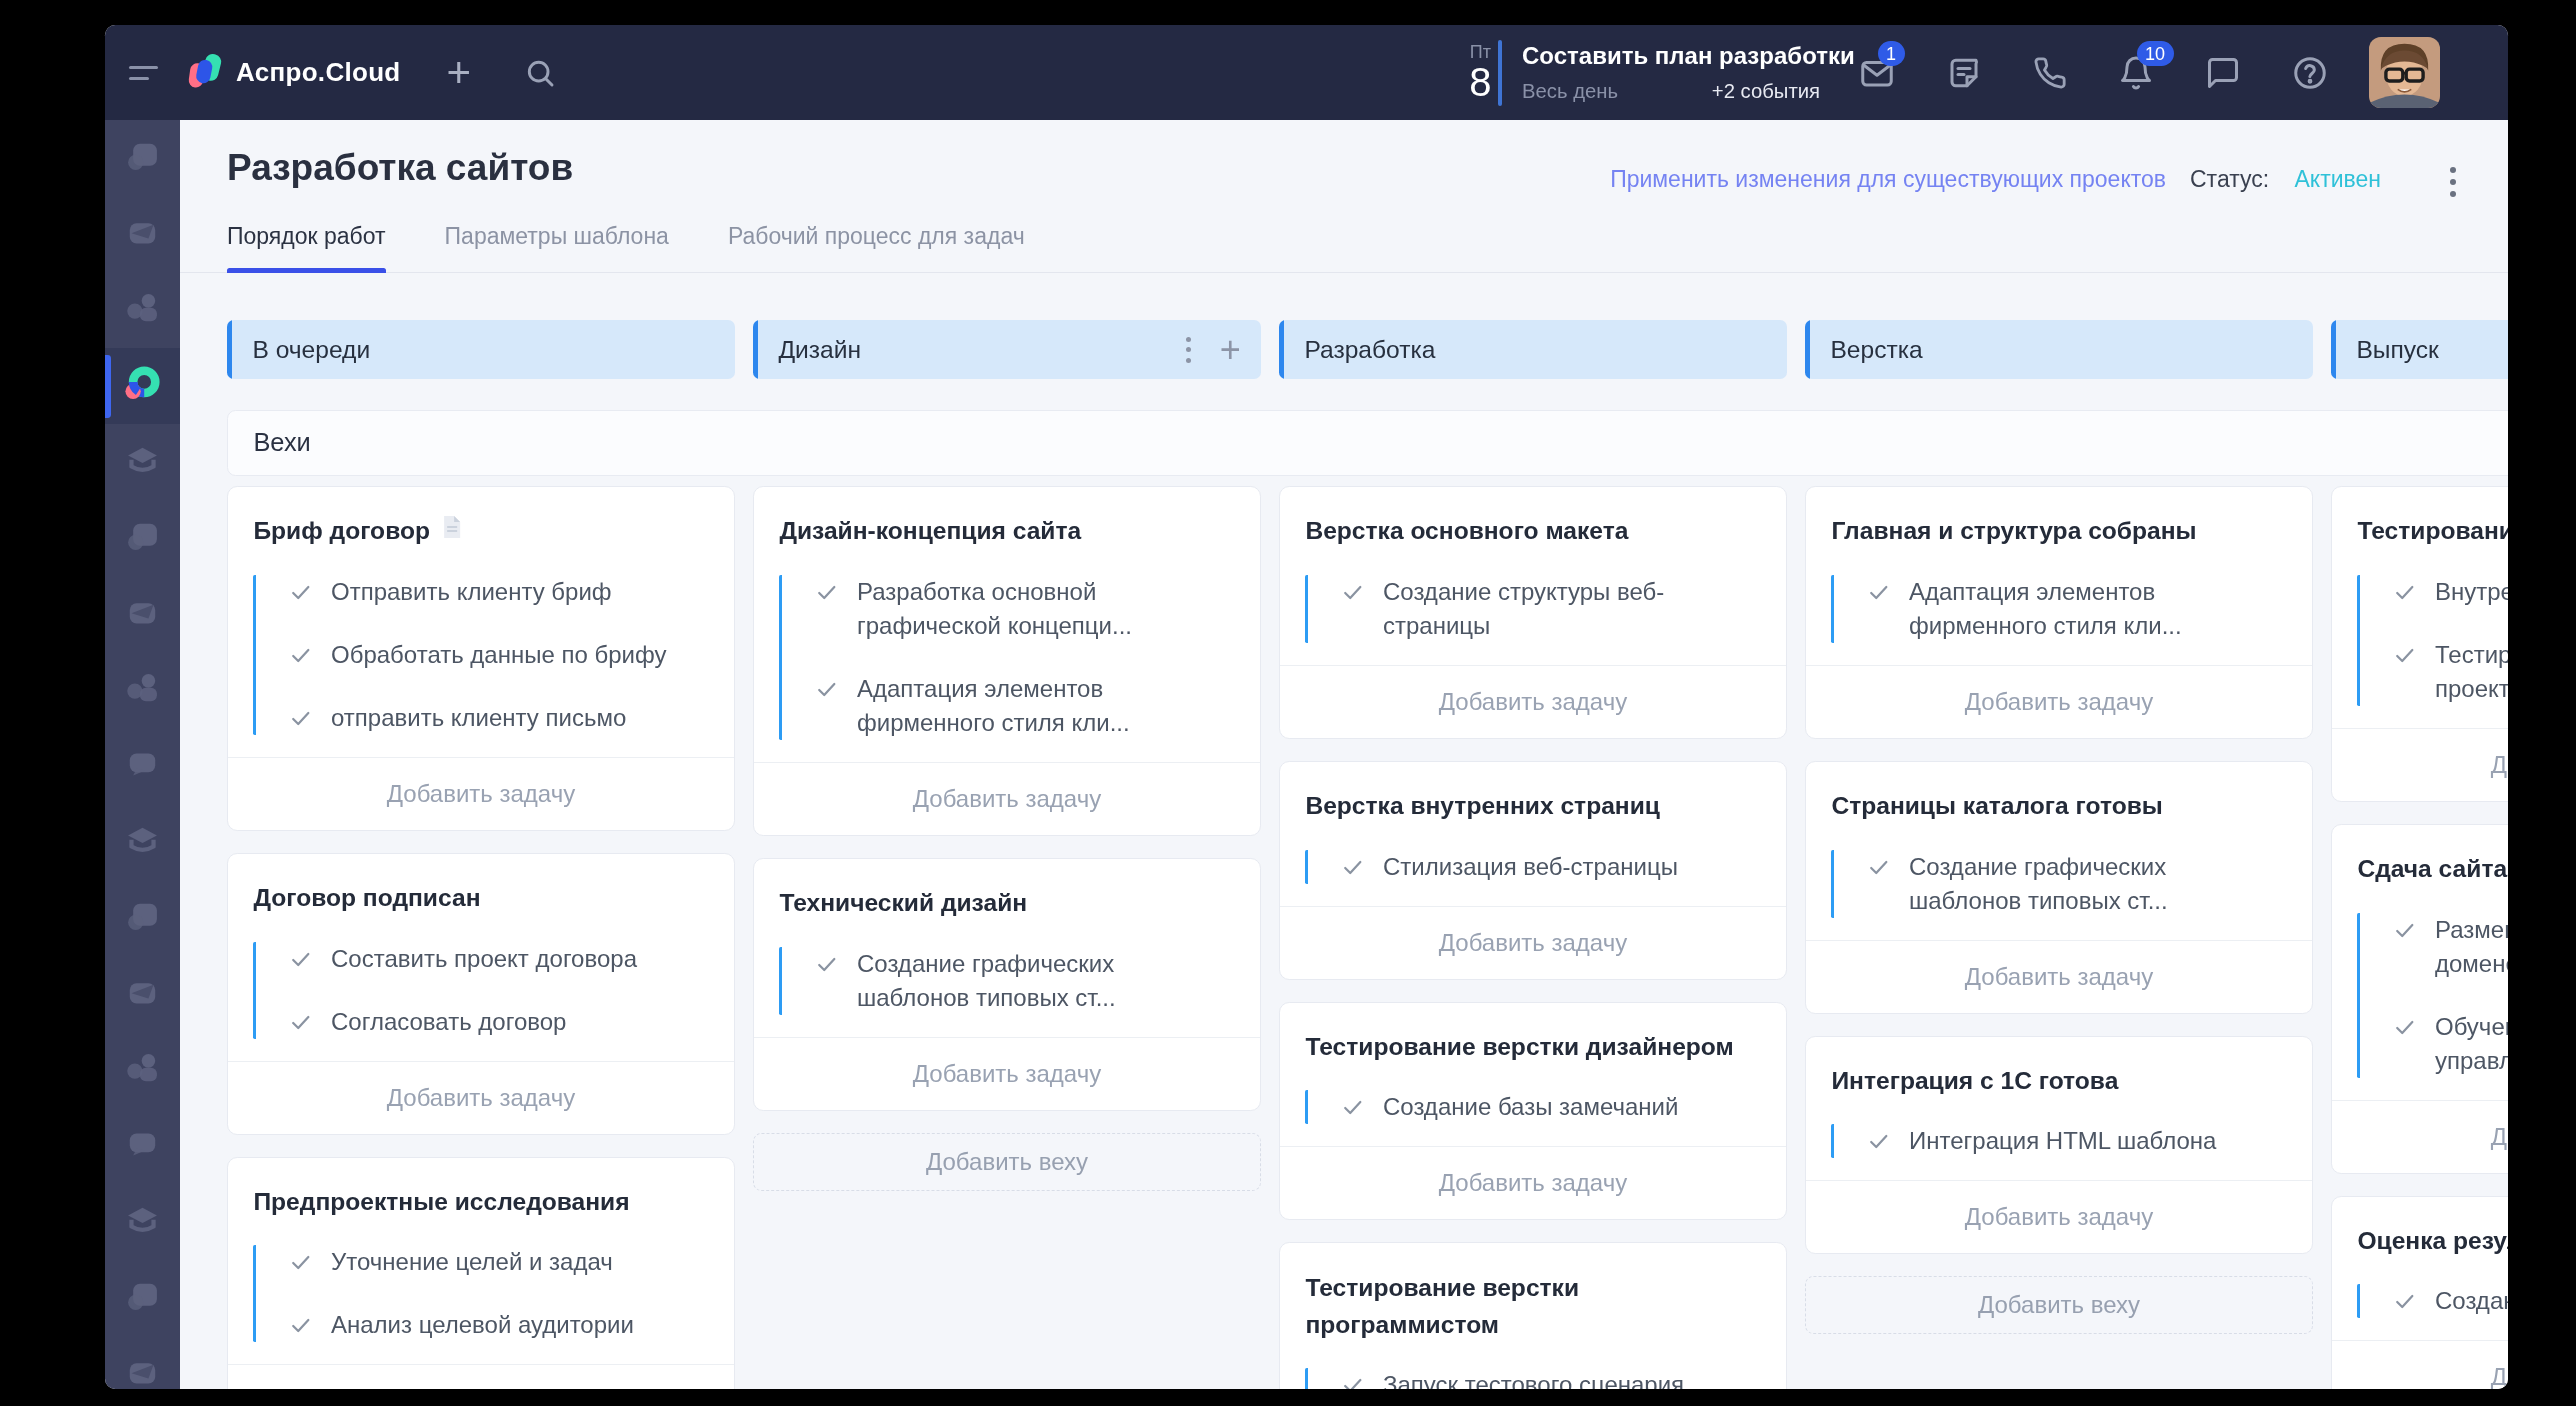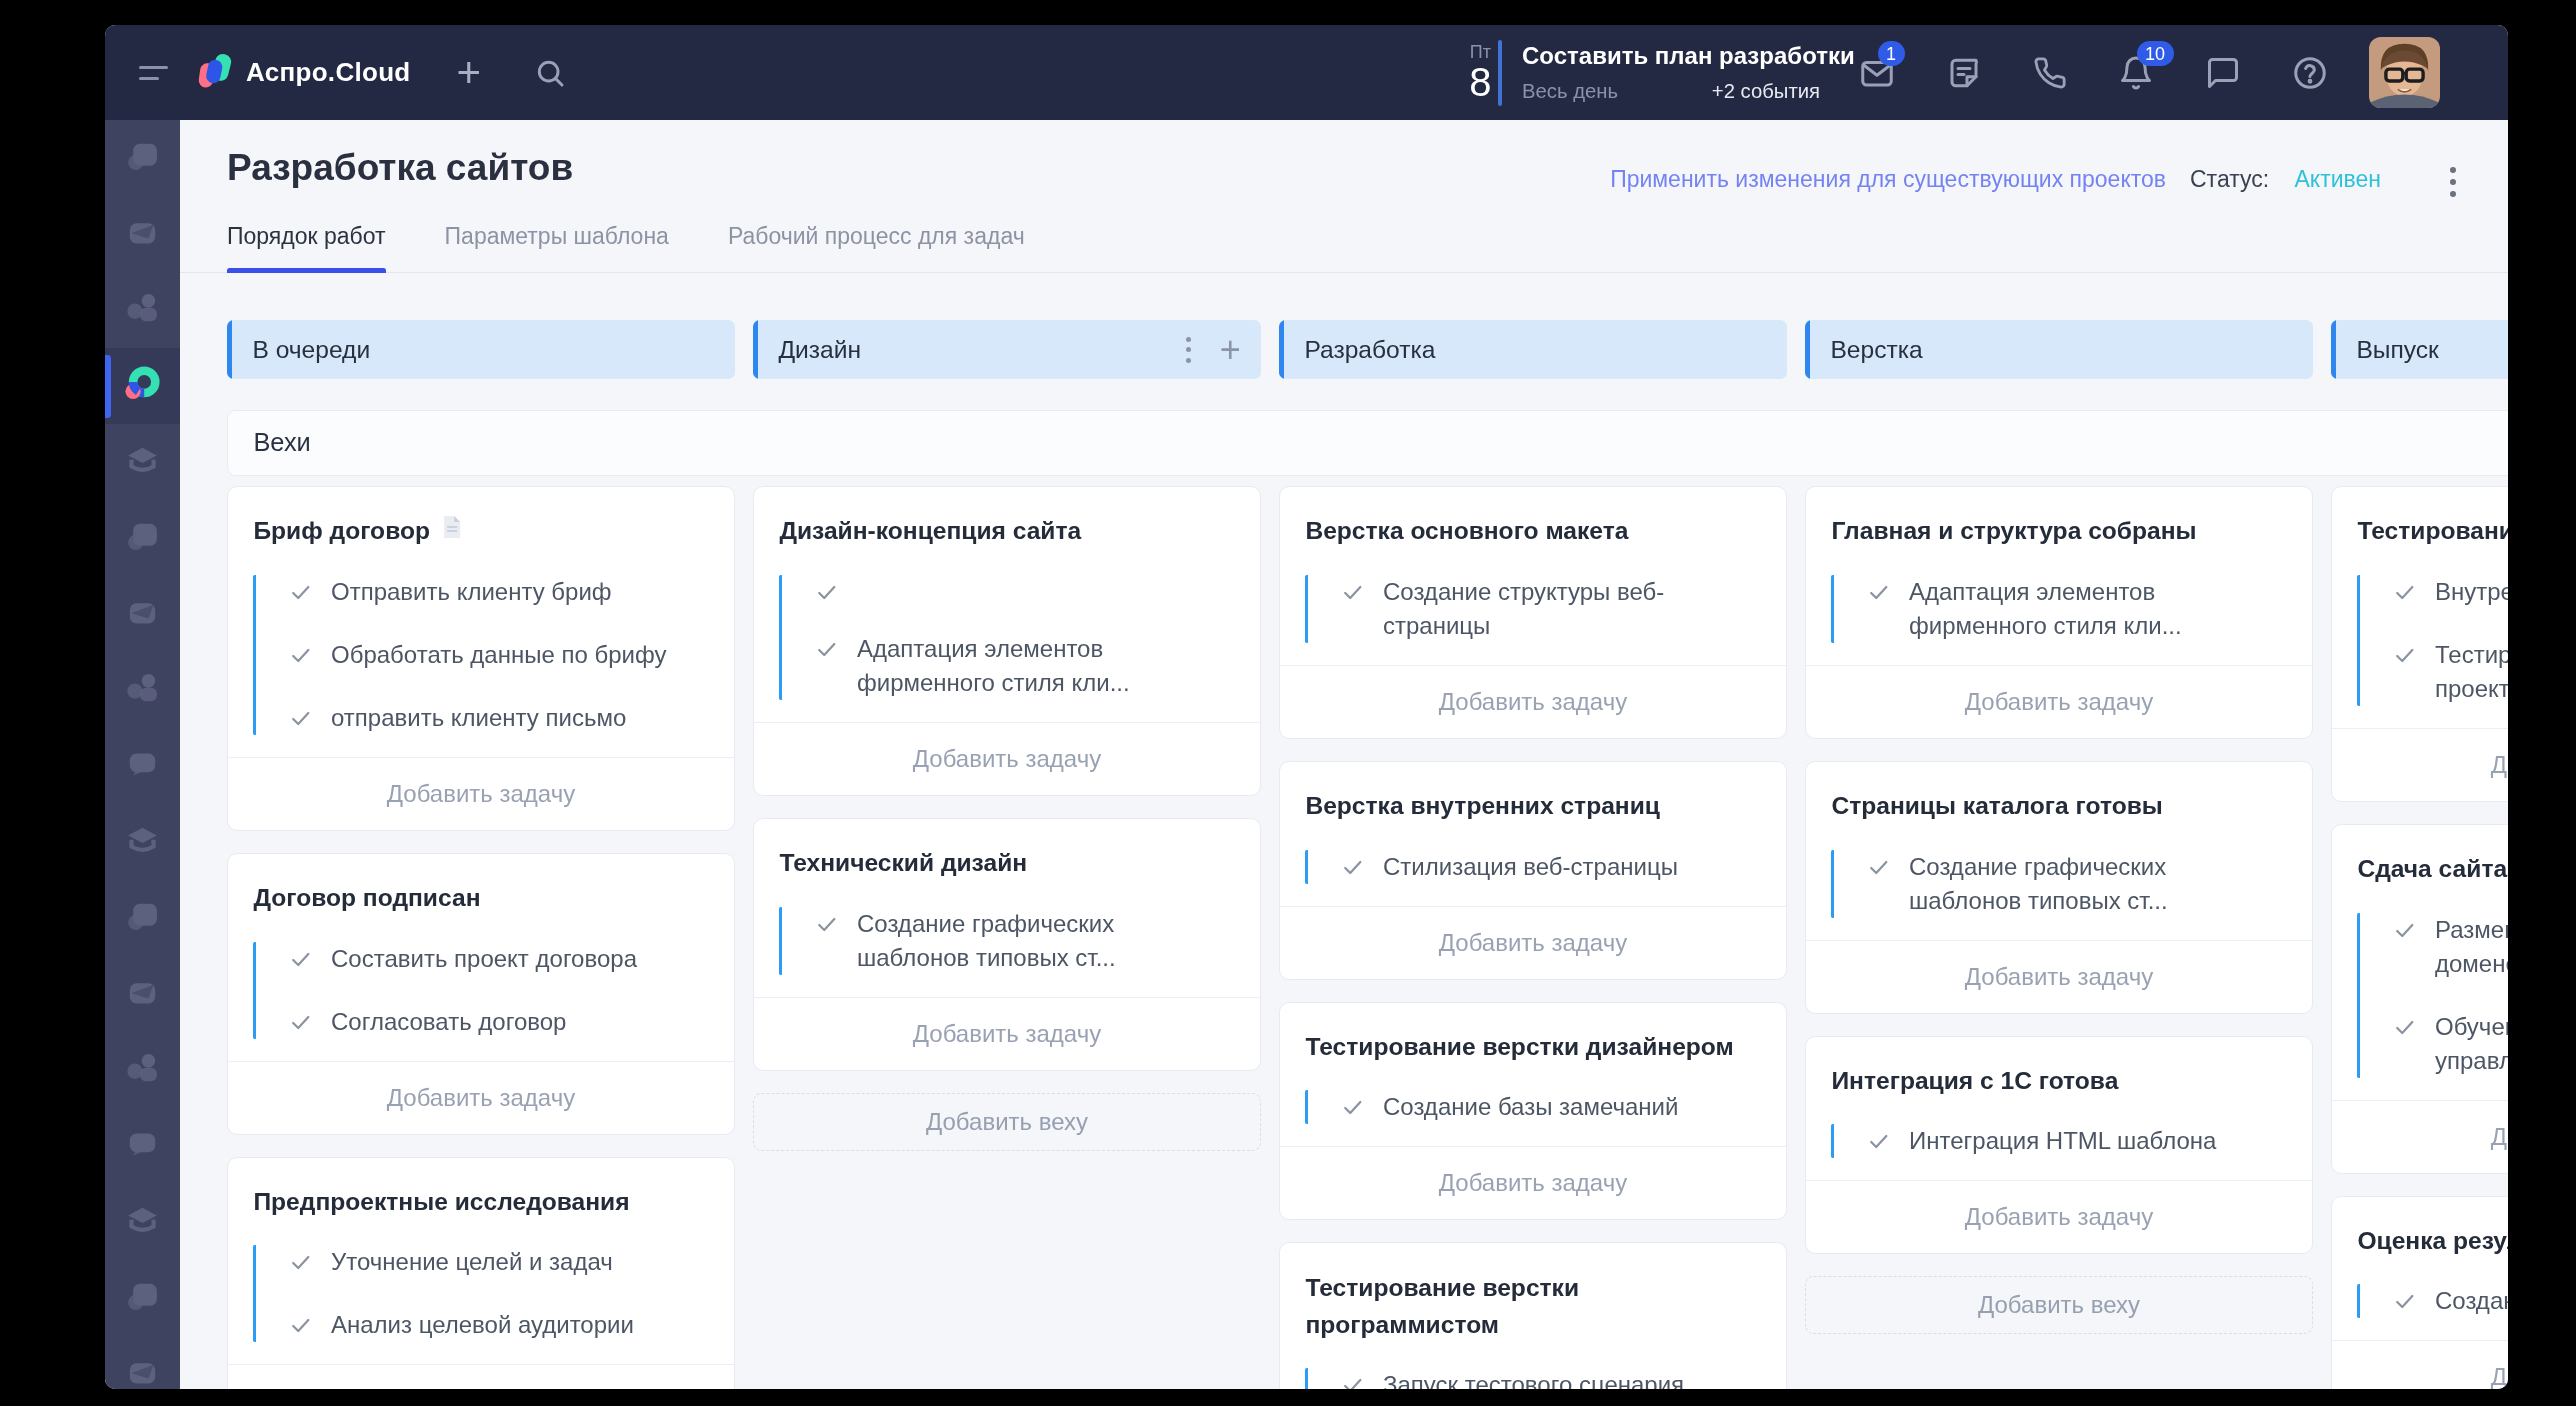--- a/index.html
+++ b/index.html
@@ -4,21 +4,21 @@
 <style>
   * { margin:0; padding:0; box-sizing:border-box; }
   html,body { width:2576px; height:1407px; background:#000; overflow:hidden;
               font-family:"Liberation Sans", sans-serif; }
 
   .window { position:absolute; left:105px; top:25.4px; width:2403px; height:1364px;
             background:#F4F6FA; border-radius:10.2px; overflow:hidden; }
 
   
   .topbar { height:95px; background:#242943; display:flex; align-items:center;
-            padding:0 68px 0 34px; position:relative; }
+            padding:0 68px 0 24px; position:relative; }
   .hamburger { width:29px; display:flex; flex-direction:column; gap:7.6px; cursor:pointer; }
   .hamburger i { display:block; height:3.4px; border-radius:1.7px; background:#8A91A8; }
   .hamburger i:last-child { width:20.3px; }
   .logo { display:flex; align-items:center; gap:12px; margin-left:29px; }
   .logo-text { color:#FFFFFF; font-size:26px; font-weight:700; letter-spacing:0.3px; }
   .tb-plus { margin-left:46px; color:#A9AFC2; font-size:42px; font-weight:300; line-height:34px; cursor:pointer; }
   .tb-search { margin-left:53px; cursor:pointer; display:flex; }
 
   .tb-right { margin-left:auto; display:flex; align-items:center; }
   .tb-date { text-align:center; margin-right:6px; }
@@ -474,20 +474,24 @@
                     <span>Дизайн-концепция сайта</span>
                   </div>
                 </div>
                 <div class="task-group">
                   <div class="task">
                     <span class="chk">
                       <svg width="22" height="22" viewBox="0 0 24 24">
                         <path d="M3.5 13l5.5 5.5 11-12" fill="none" stroke="#8A93A1" stroke-width="2.4" stroke-linecap="round" stroke-linejoin="round"></path>
                       </svg>
                     </span>
+                    <div>
+                      <div class="task-text">Разработка основной</div>
+                      <div class="task-text">графической концепци...</div>
+                    </div>
                   </div>
                   <div class="task">
                     <span class="chk">
                       <svg width="22" height="22" viewBox="0 0 24 24">
                         <path d="M3.5 13l5.5 5.5 11-12" fill="none" stroke="#8A93A1" stroke-width="2.4" stroke-linecap="round" stroke-linejoin="round"></path>
                       </svg>
                     </span>
                     <div>
                       <div class="task-text">Адаптация элементов</div>
                       <div class="task-text">фирменного стиля кли...</div>

